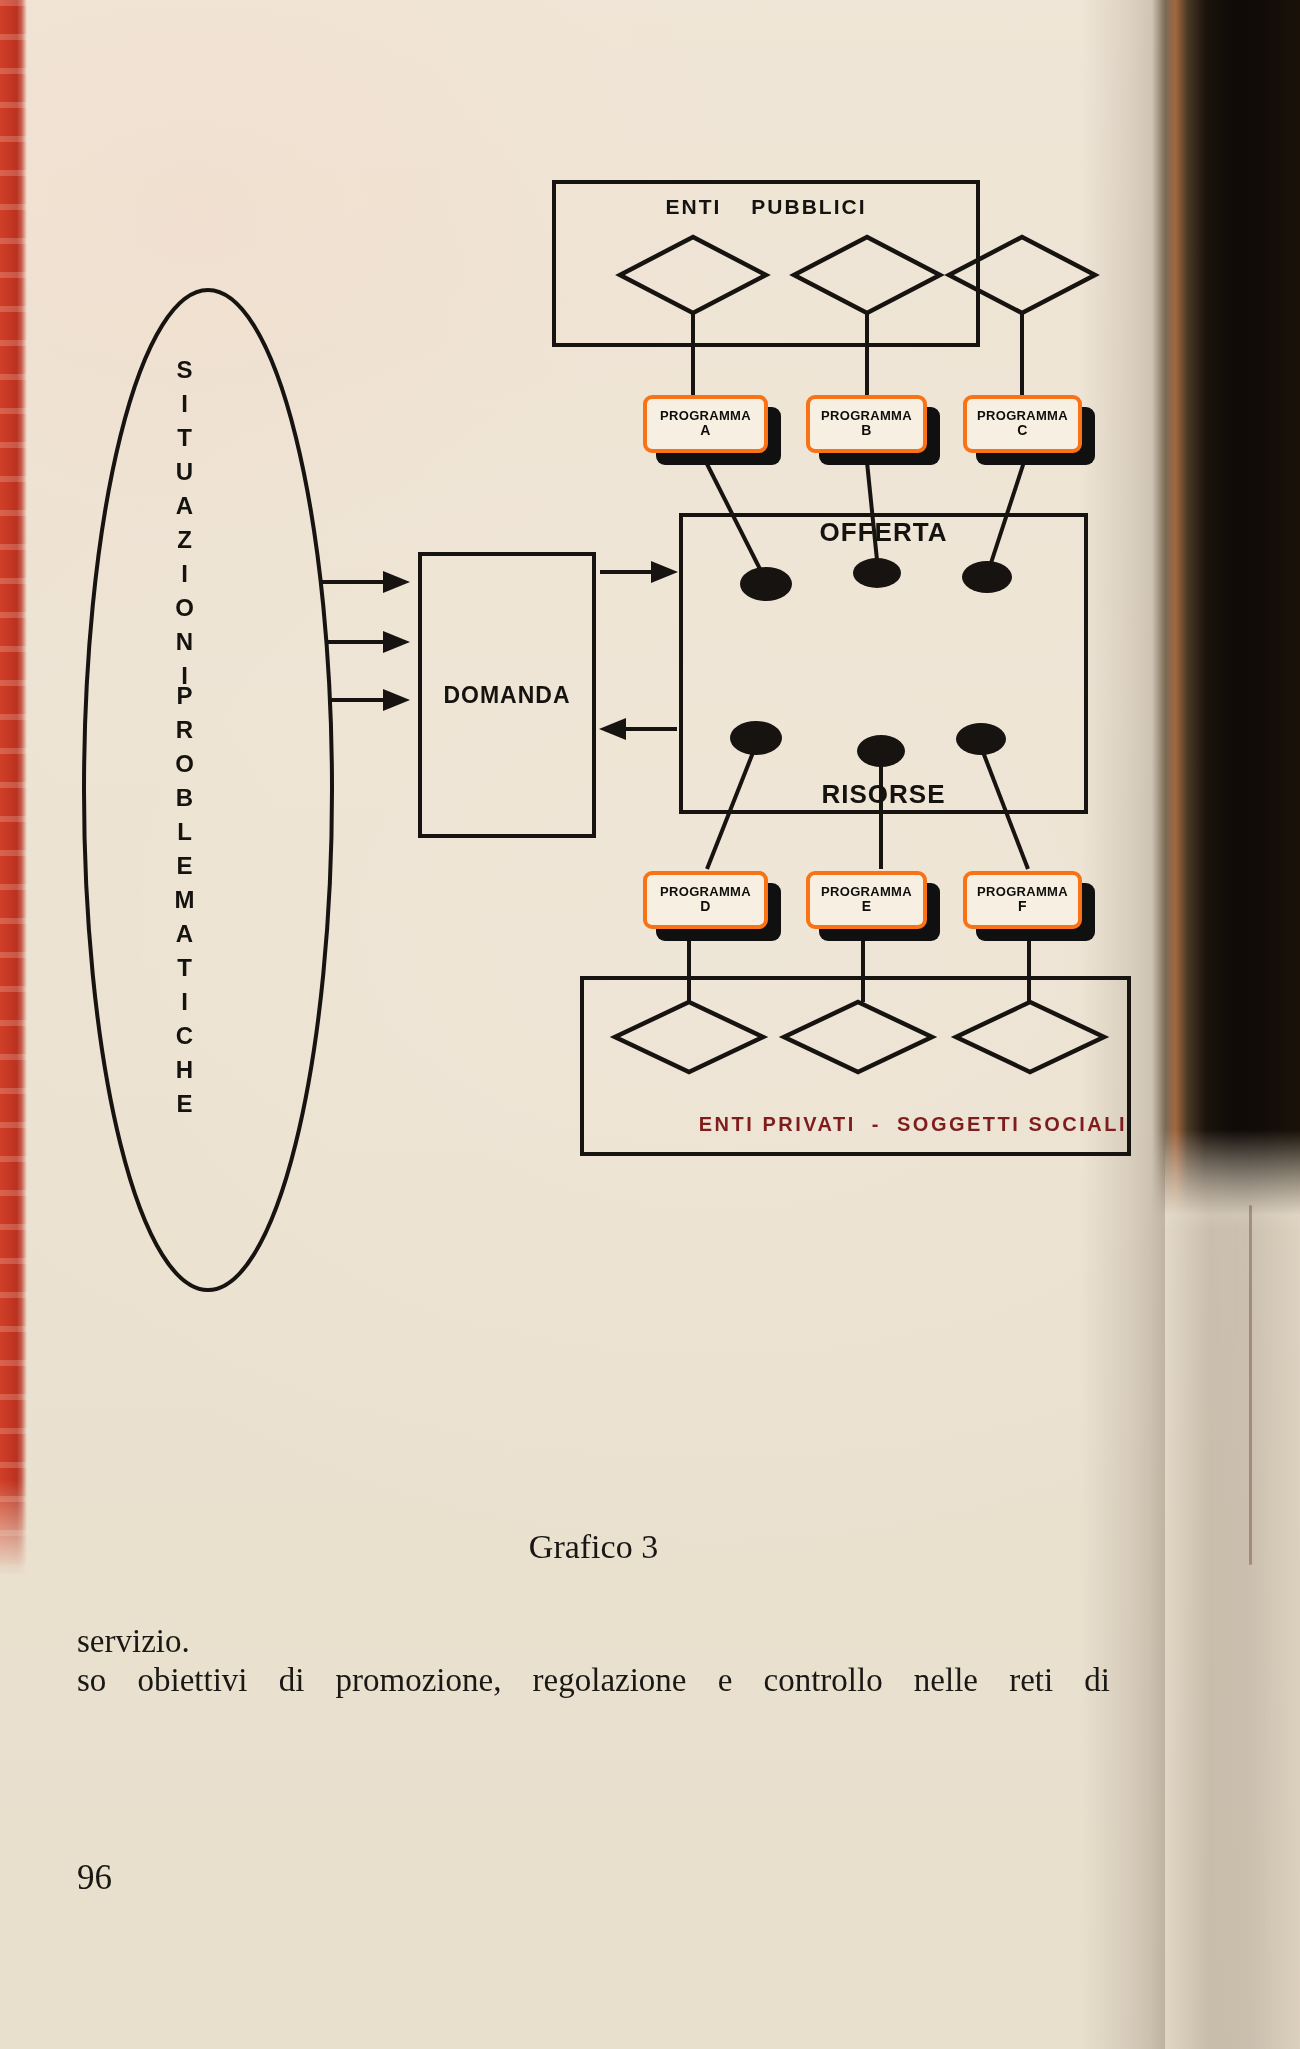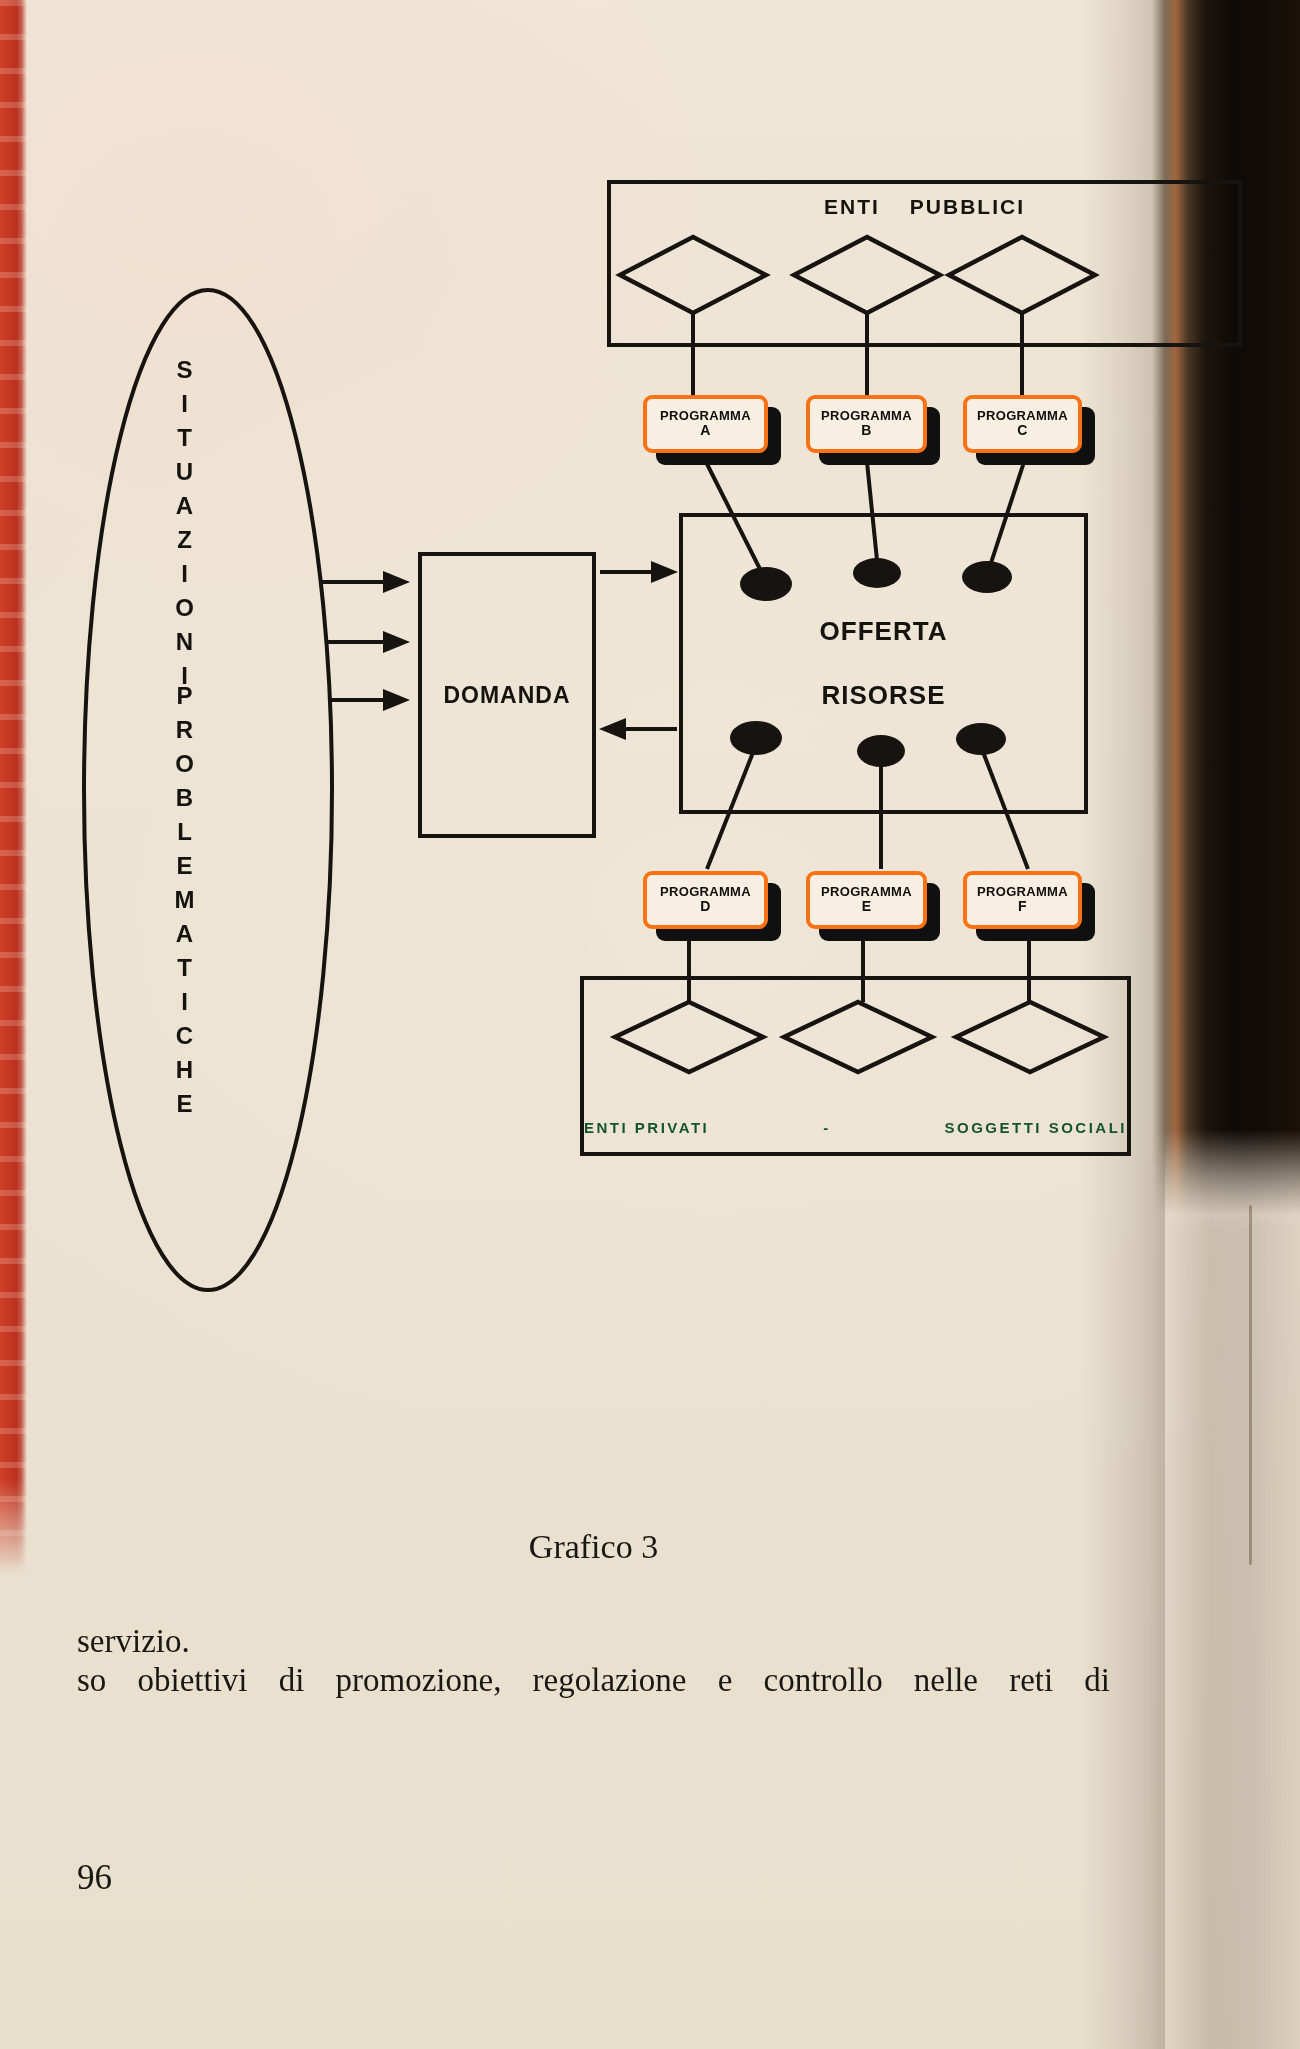--- a/index.html
+++ b/index.html
@@ -31,22 +31,22 @@
     mask-image:linear-gradient(180deg,#000 0 1130px,rgba(0,0,0,0) 1215px);}
   .gutter-lower{left:1150px;top:1140px;width:150px;height:909px;
     background:linear-gradient(to right,rgba(0,0,0,0),rgba(125,108,88,.30) 40%,rgba(90,75,60,.22) 65%,rgba(160,140,118,.18) 100%);
     -webkit-mask-image:linear-gradient(180deg,rgba(0,0,0,0) 0,#000 90px);
     mask-image:linear-gradient(180deg,rgba(0,0,0,0) 0,#000 90px);}
   .gutter-line{left:1249px;top:1205px;width:3px;height:360px;background:rgba(96,66,40,.40);border-radius:2px;}
   
   .dbox{box-sizing:border-box;border:4px solid #171310;background:rgba(246,239,226,.35);}
   .toplabel{display:flex;justify-content:center;gap:30px;padding-top:11px;
     font-weight:700;font-size:21px;letter-spacing:2px;color:#15130f;}
-  .botlabel{position:absolute;left:0;right:0;bottom:16px;display:flex;justify-content:space-between;gap:16px;
-    font-weight:700;font-size:15px;letter-spacing:2.5px;color:#14532d;}
+  .botlabel{position:absolute;left:0;right:0;bottom:16px;display:flex;justify-content:flex-end;gap:16px;
+    font-weight:700;font-size:20px;letter-spacing:2.5px;color:#7f1d1d;}
   .prog{box-sizing:border-box;width:125px;height:58px;border:4px solid #f97316;border-radius:9px;
     background:#f6efe2;box-shadow:13px 12px 0 0 #101010;
     display:flex;flex-direction:column;align-items:center;justify-content:center;line-height:1.1;
     font-weight:700;font-size:13px;letter-spacing:.3px;color:#0f0e0c;}
   .prog .ltr{font-size:14px;}
   .domanda{display:flex;align-items:center;justify-content:center;
     font-weight:700;font-size:23px;letter-spacing:1px;color:#15130f;}
   .offerta{display:flex;flex-direction:column;align-items:center;justify-content:center;gap:33px;
     font-weight:700;font-size:26px;letter-spacing:1px;color:#15130f;}
   
@@ -121,21 +121,21 @@
     <ellipse cx="766" cy="584" rx="26" ry="17"></ellipse>
     <ellipse cx="877" cy="573" rx="24" ry="15"></ellipse>
     <ellipse cx="987" cy="577" rx="25" ry="16"></ellipse>
 
     <ellipse cx="756" cy="738" rx="26" ry="17"></ellipse>
     <ellipse cx="881" cy="751" rx="24" ry="16"></ellipse>
     <ellipse cx="981" cy="739" rx="25" ry="16"></ellipse>
   </g>
 </svg>
 
-<div class="abs dbox" style="left:607px;top:180px;width:635px;height:167px;background:none;">
+<div class="abs dbox" style="left:552px;top:180px;width:428px;height:167px;background:none;">
   <div class="toplabel">
     <span>ENTI</span>
     <span>PUBBLICI</span>
   </div>
 </div>
 
 <div class="abs prog" style="left:643px;top:395px;">
   <span>PROGRAMMA</span>
   <span class="ltr">A</span>
 </div>
@@ -148,21 +148,21 @@
   <span class="ltr">C</span>
 </div>
 
 <div class="abs vword" style="left:170px;top:356px;">SITUAZIONI</div>
 <div class="abs vword" style="left:170px;top:682px;">PROBLEMATICHE</div>
 
 <div class="abs dbox domanda" style="left:418px;top:512px;width:178px;height:286px;background:none;margin-top:40px;">
   <span>DOMANDA</span>
 </div>
 
-<div class="abs dbox offerta" style="left:679px;top:513px;width:409px;height:301px;background:none;">
+<div class="abs dbox offerta" style="left:679px;top:513px;width:409px;height:301px;background:none;justify-content:space-between;">
   <span>OFFERTA</span>
   <span>RISORSE</span>
 </div>
 
 <div class="abs prog" style="left:643px;top:871px;">
   <span>PROGRAMMA</span>
   <span class="ltr">D</span>
 </div>
 <div class="abs prog" style="left:806px;top:871px;width:121px;">
   <span>PROGRAMMA</span>

